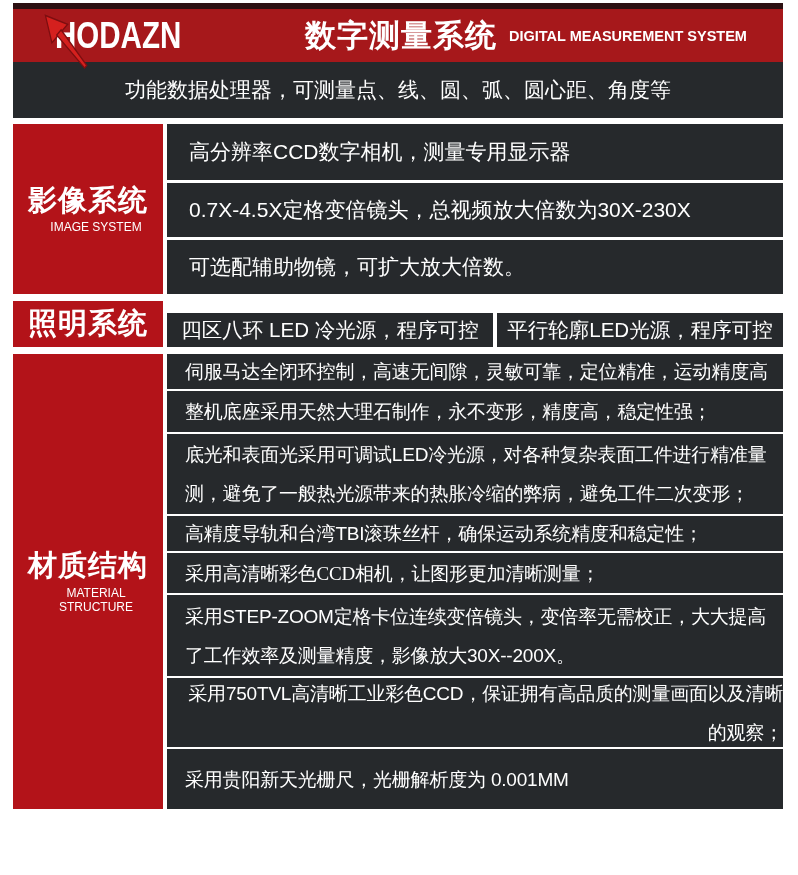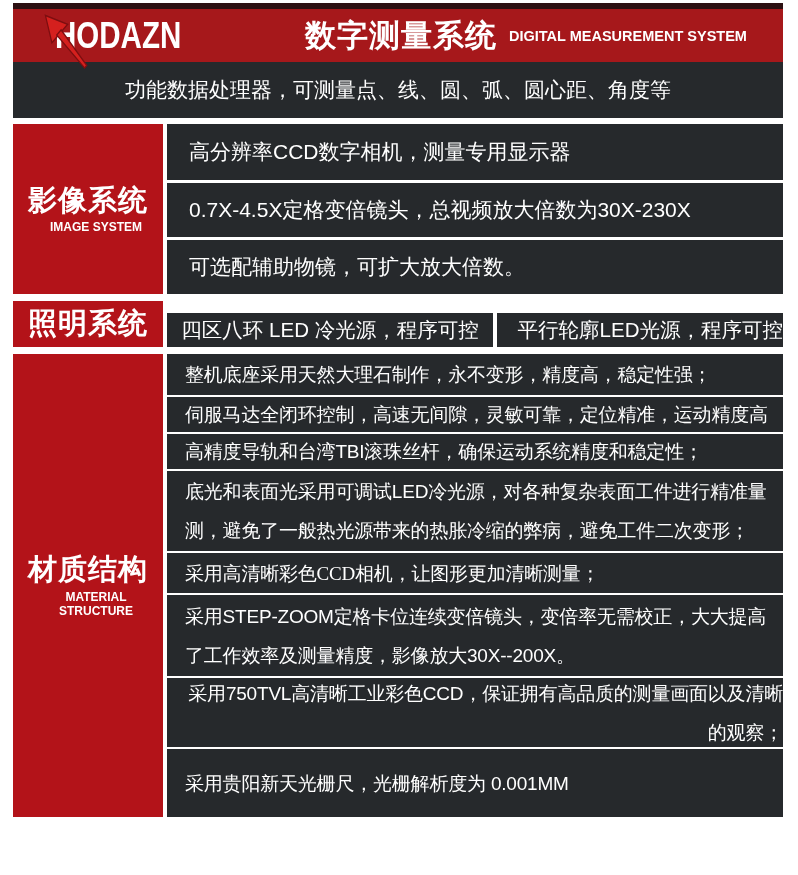--- a/index.html
+++ b/index.html
@@ -43,42 +43,42 @@
   .gap6 { height:6px; } .gap7 { height:7px; }
 
   
   .section { display:flex; }
   .labelbox {
     width:150px; flex:0 0 150px; background:#b31319; color:#ffffff;
     display:flex; flex-direction:column; align-items:center; justify-content:center;
     margin-right:4px; text-align:center;
   }
   .label-zh { font-size:29px; font-weight:bold; letter-spacing:1px; line-height:1.15; }
-  .label-en { font-size:12px; font-weight:bold; margin-top:3px; letter-spacing:0px;padding-left:16px; }
+  .label-en { font-size:12px; font-weight:normal; margin-top:3px; letter-spacing:0px;padding-left:16px; }
 
   .rows { flex:1; display:flex; flex-direction:column; background:#ffffff; }
   .rows.g3 { gap:3px; } .rows.g2 { gap:2px; }
   .srow { display:flex; align-items:center; padding-left:22px; padding-right:0; font-size:21px; }
   .sec-image .srow.r1 { height:56px; } .sec-image .srow.r2 { height:54px; } .sec-image .srow.r3 { height:54px; }
 
   
   .sec-light { height:46px; }
   .sec-light .cells { flex:1; display:flex; gap:4px; background:#ffffff; }
   .sec-light .cell {
     display:flex; align-items:center; justify-content:center; font-size:20.5px;margin-top:12px;
   }
   .sec-light .cell.c1 { flex:0 0 326px; }
-  .sec-light .cell.c2 { flex:1;justify-content:flex-end; }
+  .sec-light .cell.c2 { flex:1; }
 
   
   .sec-mat .srow { font-size:19px; padding-left:18px; letter-spacing:-0.2px; }
   .sec-mat .srow span { line-height:39px; }
   .sec-mat .m1 { height:41px; } .sec-mat .m2 { height:35px; } .sec-mat .m3 { height:35px; }
   .sec-mat .m4 { height:80px; } .sec-mat .m5 { height:40px;font-family:Liberation Serif, serif; } .sec-mat .m6 { height:81px; }
-  .sec-mat .m7 { height:69px;text-align:right; } .sec-mat .m8 { height:68px; }
+  .sec-mat .m7 { height:69px;text-align:right; } .sec-mat .m8 { height:60px; }
 </style>
 </head>
 <body>
 
 <div class="page">
 
   <div class="header">
     <div class="logo">
       <svg class="logo-bolt" viewBox="0 0 60 100">
         <g transform="rotate(-44 30 50)">
@@ -137,31 +137,31 @@
   </div>
 
   <div class="gap7"></div>
 
   <div class="section sec-mat">
     <div class="labelbox">
       <div class="label-zh">材质结构</div>
       <div class="label-en">MATERIAL STRUCTURE</div>
     </div>
     <div class="rows g2">
+      <div class="srow m2 dark">
+        <span>伺服马达全闭环控制，高速无间隙，灵敏可靠，定位精准，运动精度高</span>
+      </div>
       <div class="srow m1 dark">
         <span>整机底座采用天然大理石制作，永不变形，精度高，稳定性强；</span>
       </div>
-      <div class="srow m2 dark">
-        <span>伺服马达全闭环控制，高速无间隙，灵敏可靠，定位精准，运动精度高</span>
+      <div class="srow m4 dark">
+        <span>底光和表面光采用可调试LED冷光源，对各种复杂表面工件进行精准量测，避免了一般热光源带来的热胀冷缩的弊病，避免工件二次变形；</span>
       </div>
       <div class="srow m3 dark">
         <span>高精度导轨和台湾TBI滚珠丝杆，确保运动系统精度和稳定性；</span>
-      </div>
-      <div class="srow m4 dark">
-        <span>底光和表面光采用可调试LED冷光源，对各种复杂表面工件进行精准量测，避免了一般热光源带来的热胀冷缩的弊病，避免工件二次变形；</span>
       </div>
       <div class="srow m5 dark">
         <span>采用高清晰彩色CCD相机，让图形更加清晰测量；</span>
       </div>
       <div class="srow m6 dark">
         <span>采用STEP-ZOOM定格卡位连续变倍镜头，变倍率无需校正，大大提高了工作效率及测量精度，影像放大30X--200X。</span>
       </div>
       <div class="srow m7 dark">
         <span>采用750TVL高清晰工业彩色CCD，保证拥有高品质的测量画面以及清晰的观察；</span>
       </div>

